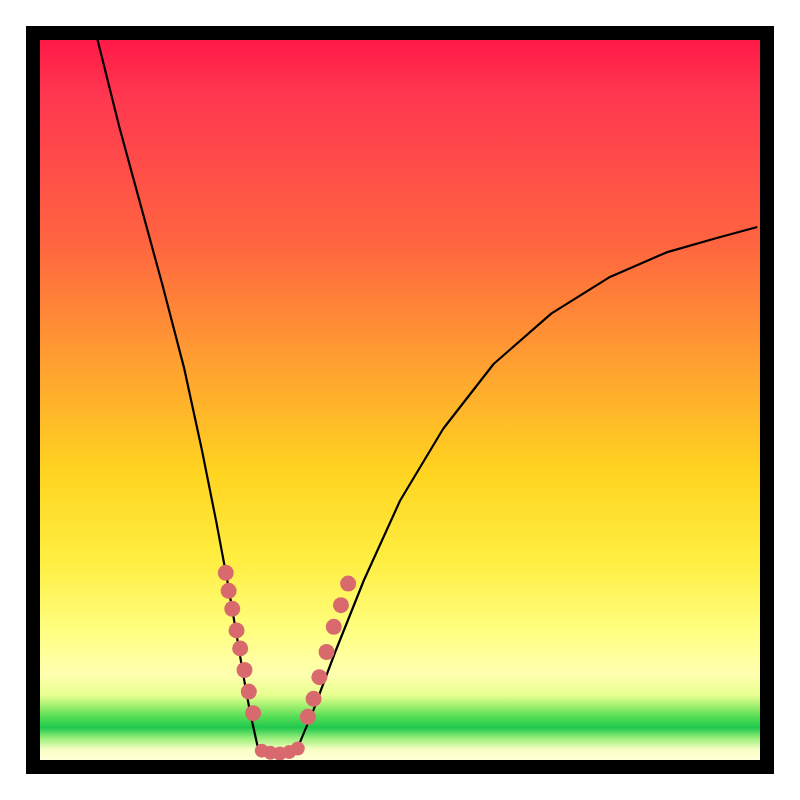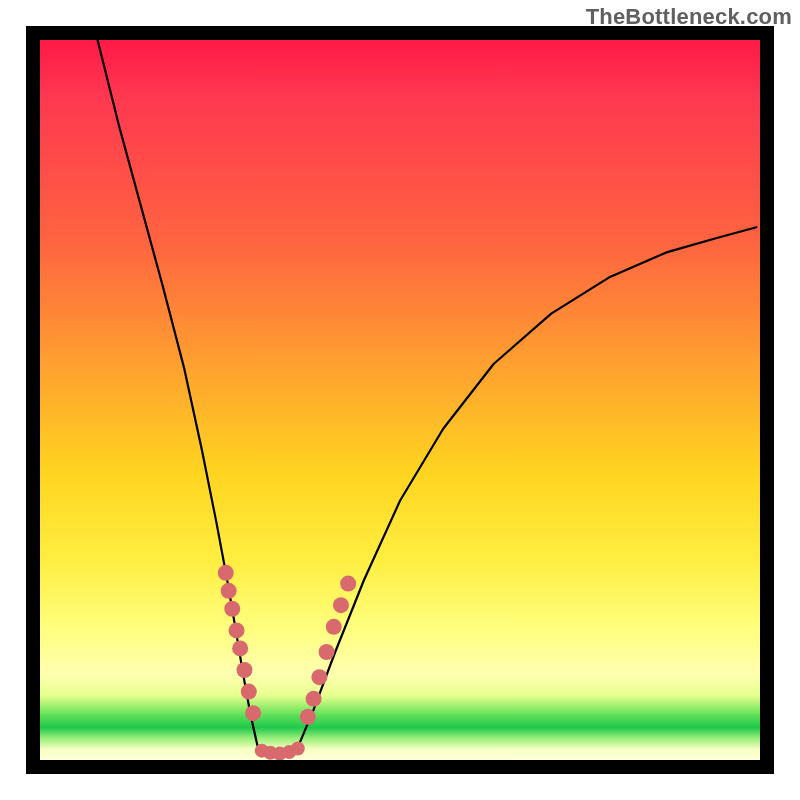--- a/index.html
+++ b/index.html
@@ -79,21 +79,20 @@
   }
   .marker {
     fill: #d86a6e;
     stroke: none;
   }
 </style>
 </head>
 <body>
 
 <div class="stage">
-  <div class="watermark">TheBottleneck.com</div>
 
   <div class="frame">
     <div class="plot">
       <svg class="plot-svg" viewBox="0 0 720 720">
         <path id="curve-path" class="curve" d="M57.60 0.00 L79.20 86.40 L100.80 165.60 L122.40 244.80 L144.00 327.60 L162.00 410.40 L176.40 482.40 L187.20 540.00 L195.84 590.40 L203.04 633.60 L210.24 673.20 L217.44 705.60 L217.44 705.60 L226.80 712.80 L237.60 714.24 L248.40 712.80 L259.20 704.16 L259.20 704.16 L273.60 669.60 L295.20 612.00 L324.00 540.00 L360.00 460.80 L403.20 388.80 L453.60 324.00 L511.20 273.60 L568.80 237.60 L626.40 212.40 L676.80 198.00 L716.40 187.20"></path>
         <g id="markers-g">
             <circle cx="185.76" cy="532.80" r="8" class="marker"></circle>
             <circle cx="188.64" cy="550.80" r="8" class="marker"></circle>
             <circle cx="192.24" cy="568.80" r="8" class="marker"></circle>
             <circle cx="196.56" cy="590.40" r="8" class="marker"></circle>

